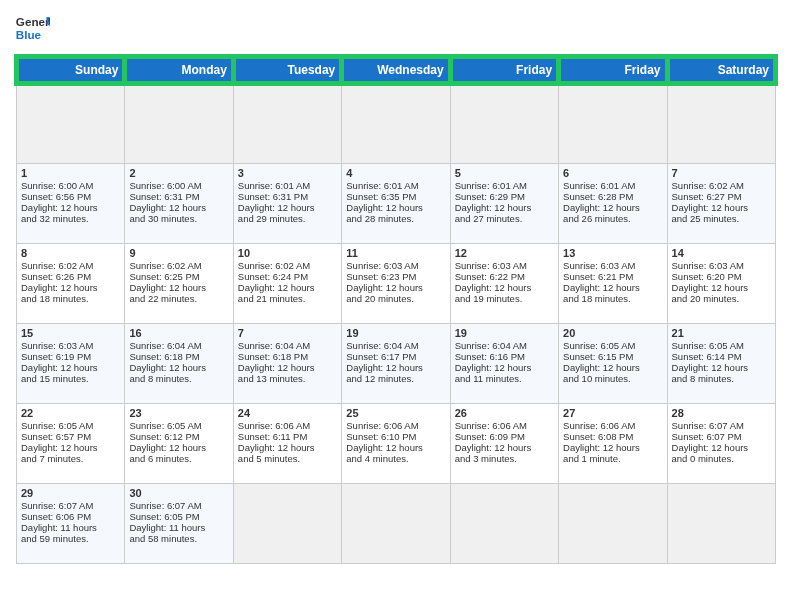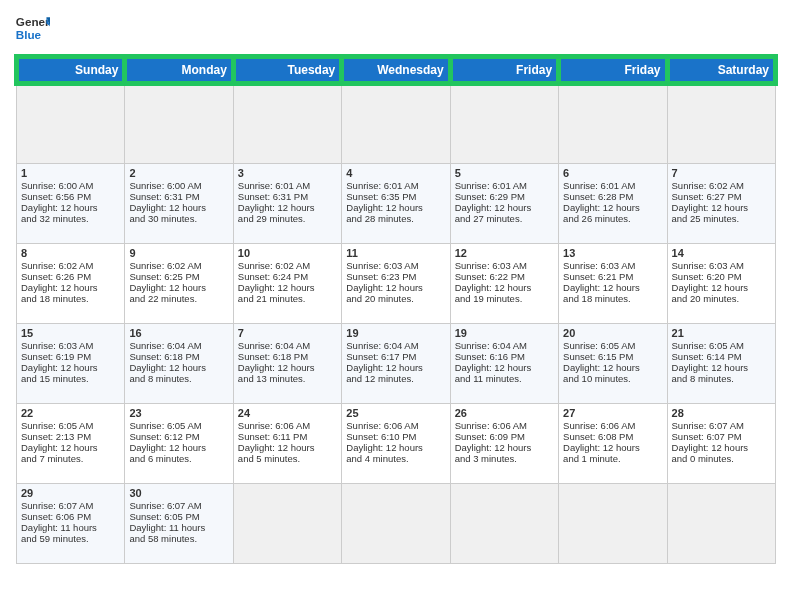--- a/index.html
+++ b/index.html
@@ -268,21 +268,21 @@
         <span>Sunrise: 6:05 AM</span><br>
         <span>Sunset: 6:14 PM</span><br>
         <span>Daylight: 12 hours</span><br>
         <span>and 8 minutes.</span>
       </td>
         </tr>
         <tr>
           <td>
         <span class="day-num">22</span>
         <span>Sunrise: 6:05 AM</span><br>
-        <span>Sunset: 2:13 PM</span><br>
+        <span>Sunset: 6:57 PM</span><br>
         <span>Daylight: 12 hours</span><br>
         <span>and 7 minutes.</span>
       </td>
           <td>
         <span class="day-num">23</span>
         <span>Sunrise: 6:05 AM</span><br>
         <span>Sunset: 6:12 PM</span><br>
         <span>Daylight: 12 hours</span><br>
         <span>and 6 minutes.</span>
       </td>

